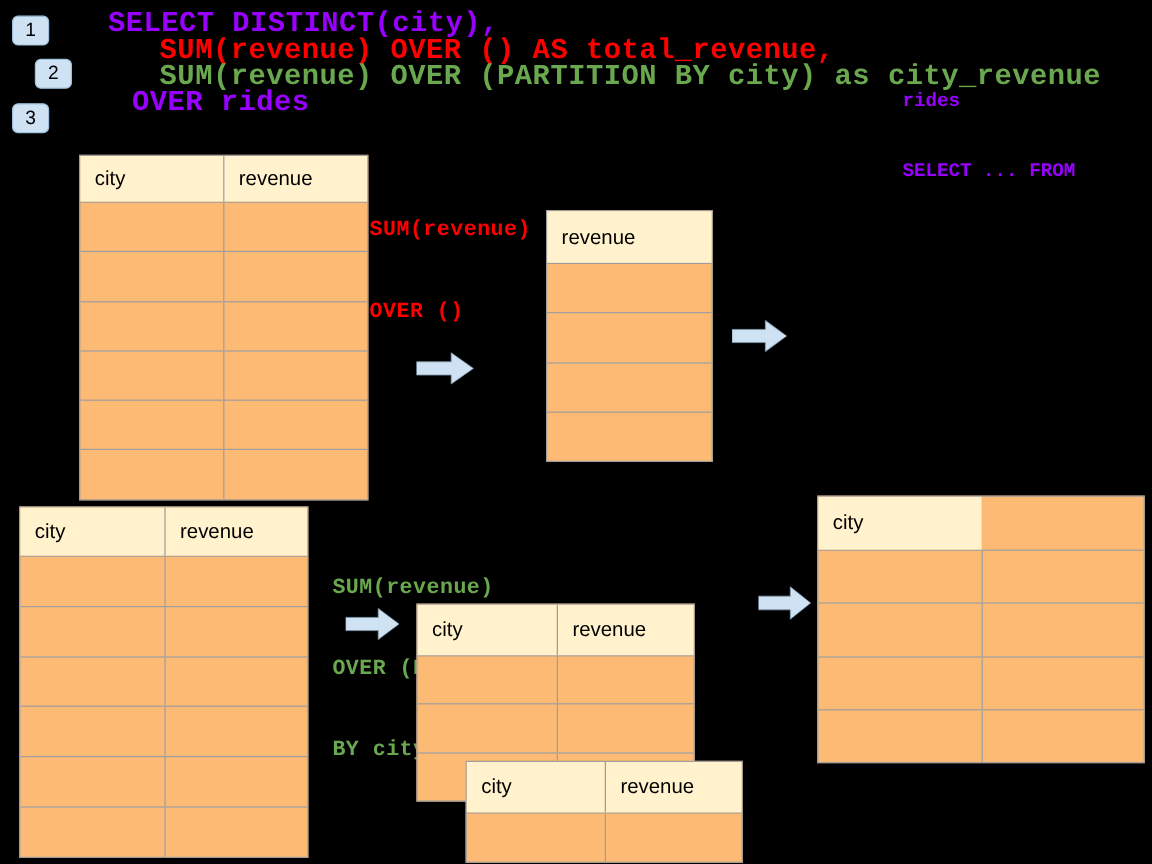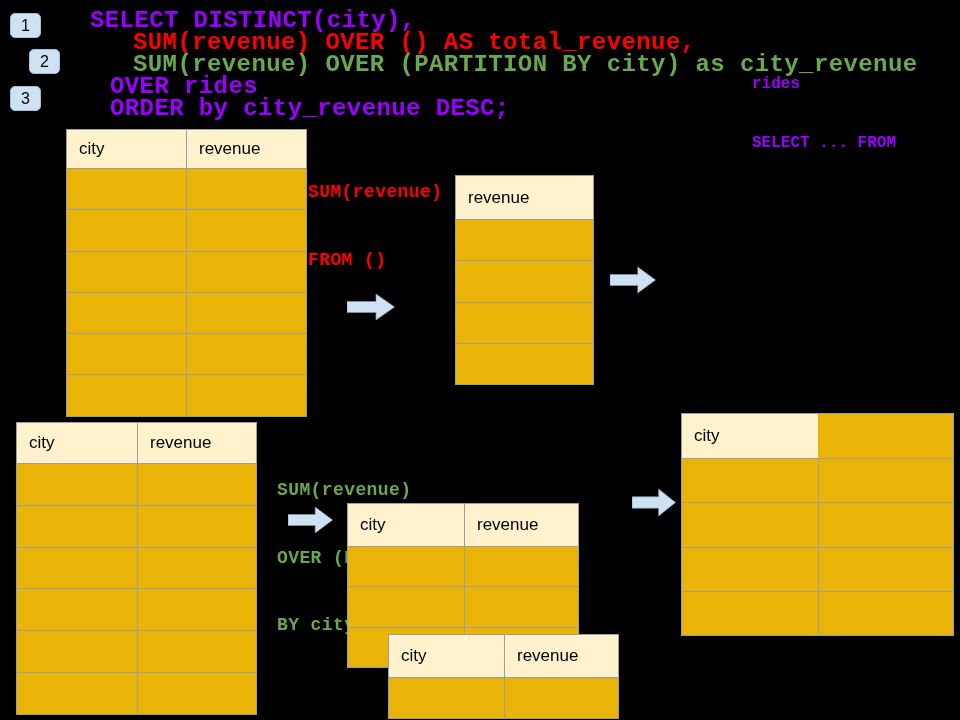--- a/index.html
+++ b/index.html
@@ -21,21 +21,21 @@
   }
   .purple{color:var(--purple);}
   .red{color:var(--red);}
   .green{color:var(--green);}
   .badge{
     position:absolute;width:31px;height:25px;background:var(--badge);
     border:1px solid #9fc0dc;border-radius:5px;color:#000;
     font-size:16px;text-align:center;line-height:24px;box-sizing:border-box;
   }
   .tbl{
-    position:absolute;background:#eab308;border:1px solid var(--border);box-sizing:border-box;
+    position:absolute;background:#fdba74;border:1px solid var(--border);box-sizing:border-box;
   }
   .trow{display:flex;box-sizing:border-box;}
   .trow.tbody-row{border-top:1px solid var(--border);}
   .tcell{
     box-sizing:border-box;border-left:1px solid var(--border);
     padding-left:12px;display:flex;align-items:center;
     font-size:17px;color:#000;overflow:hidden;
   }
   .tcell:first-child{border-left:none;}
   .thead .tcell{background:var(--header);}
@@ -44,30 +44,29 @@
 </style>
 </head>
 <body>
 
 <div id="canvas">
 
   <div class="code-line purple" style="left:90px;top:10px;">SELECT DISTINCT(city),</div>
   <div class="code-line red" style="left:133px;top:32px;">SUM(revenue) OVER () AS total_revenue,</div>
   <div class="code-line green" style="left:133px;top:54px;">SUM(revenue) OVER (PARTITION BY city) as city_revenue</div>
   <div class="code-line purple" style="left:110px;top:76px;">OVER rides</div>
-  <div class="code-line purple" style="left:110px;top:98px;">ORDER by city_revenue DESC;</div>
 
   <div class="side-note purple" style="left:752px;top:36px;">
     <div>rides</div>
     <div>SELECT ... FROM</div>
   </div>
 
   <div class="annotation red" style="left:308px;top:136px;">
     <div>SUM(revenue)</div>
-    <div>FROM ()</div>
+    <div>OVER ()</div>
   </div>
 
   <div class="annotation green" style="left:277px;top:434px;">
     <div>SUM(revenue)</div>
     <div>OVER (PARTITION</div>
     <div>BY city)</div>
   </div>
 
   <div id="badges-layer">
       <div class="badge" style="left: 10px; top: 13px;">1</div>

